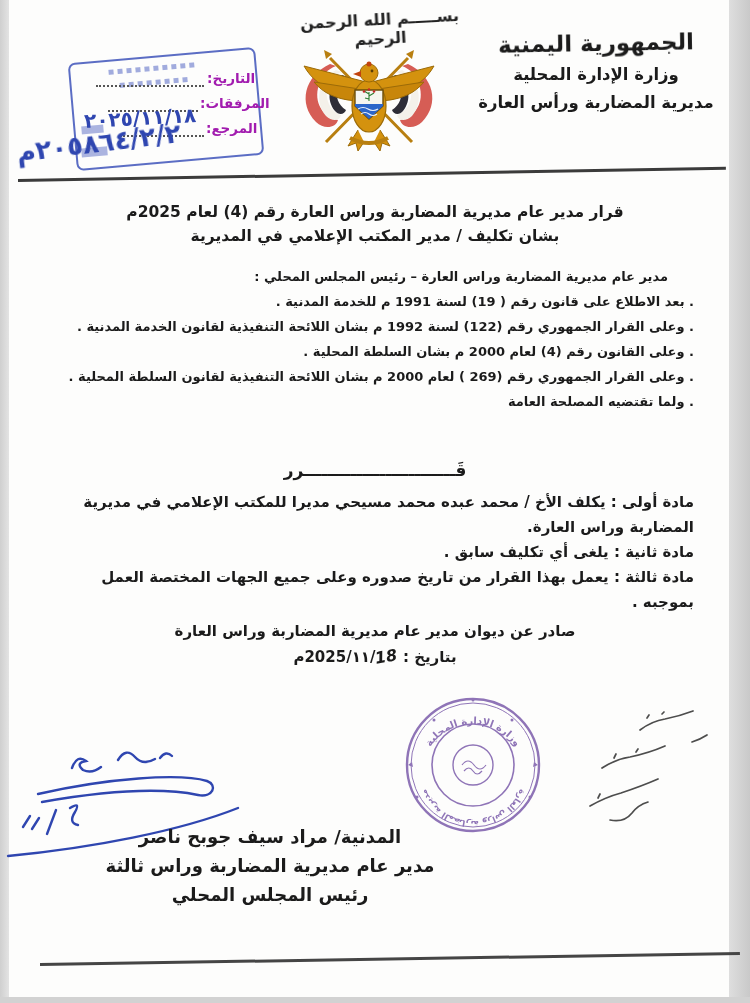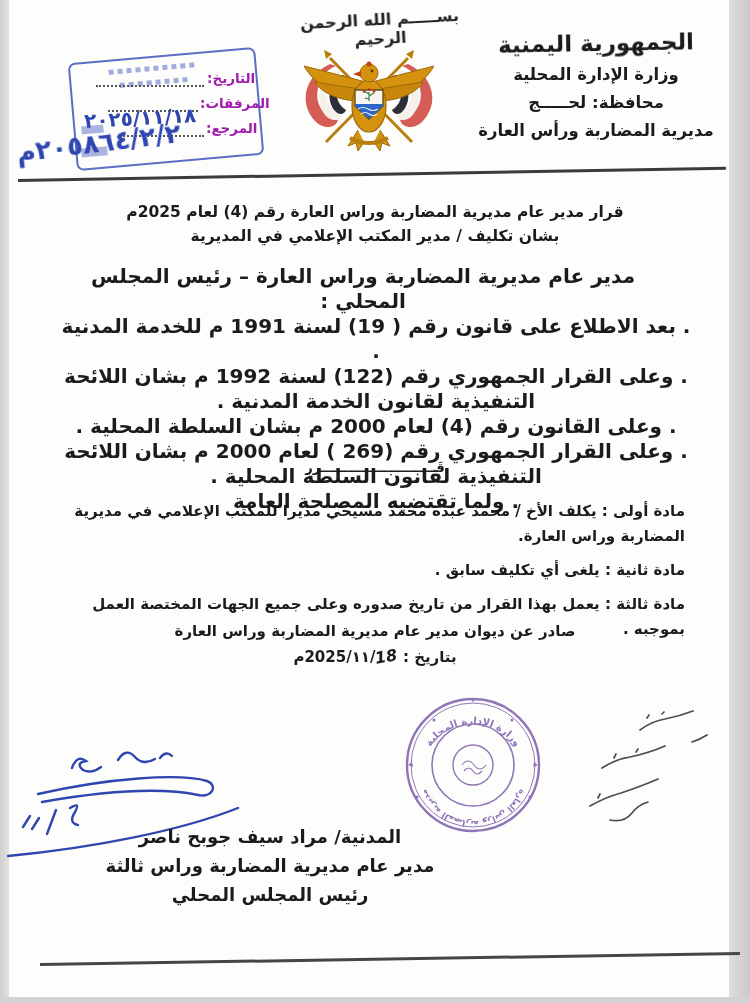--- a/index.html
+++ b/index.html
@@ -33,26 +33,26 @@
   .dotline{position:absolute;border-bottom:2px dotted #555;height:1px;}
   .hw-blue{color:#2f46b0;font-weight:bold;}
   .hw-date{left:84px;top:106px;font-size:20px;transform:rotate(-3deg);letter-spacing:2px;}
   .hw-ref{left:16px;top:128px;font-size:26px;transform:rotate(-7deg);letter-spacing:3px;filter:blur(.2px);}
 
   .rule{position:absolute;background:#3b3b3b;transform-origin:left center;}
   .rule-top{left:18px;top:179px;width:708px;height:3px;transform:rotate(-1deg);}
   .rule-bottom{left:40px;top:963px;width:700px;height:2.5px;transform:rotate(-0.9deg);background:#454545;}
 
   .title{left:40px;top:200px;width:670px;text-align:center;font-size:15.5px;font-weight:bold;line-height:24px;filter:blur(.12px);}
-  .bodytext{left:58px;top:264px;width:636px;font-size:20px;font-weight:bold;line-height:25px;text-align:center;filter:blur(.12px);}
+  .bodytext{left:58px;top:264px;width:636px;font-size:13px;font-weight:bold;line-height:25px;text-align:right;filter:blur(.12px);}
   .bodytext p{margin:0;}
   .indent{padding-right:26px;}
-  .decree-head{left:40px;top:460px;width:670px;text-align:center;font-size:13px;font-weight:bold;filter:blur(.12px);}
+  .decree-head{left:40px;top:460px;width:670px;text-align:center;font-size:17px;font-weight:bold;filter:blur(.12px);}
   .articles{left:58px;top:490px;width:636px;font-size:15px;font-weight:bold;line-height:25px;text-align:right;filter:blur(.12px);}
-  .articles p{margin:9px;}
+  .articles p{margin:0;}
   .issued{left:40px;top:618px;width:670px;text-align:center;font-size:15px;font-weight:bold;line-height:26px;filter:blur(.12px);}
   .hw-day{display:inline-block;transform:rotate(-10deg);font-style:italic;font-size:16px;}
 
   .sig-block{left:95px;top:822px;width:350px;text-align:center;font-size:18px;font-weight:bold;line-height:29px;filter:blur(.12px);}
 
   svg .st{stroke:#7c5dab;fill:none;}
   .stamp-purple{left:392px;top:692px;opacity:.85;filter:blur(.35px);}
   .notes-black{left:552px;top:698px;opacity:.9;}
   .sig-blue-svg{left:0px;top:728px;}
 </style>
@@ -62,21 +62,20 @@
 <div class="page">
   <div class="edge edge-left"></div>
   <div class="edge edge-right"></div>
   <div class="edge edge-bottom"></div>
 
   <div class="abs bismillah">بســـــم الله الرحمن الرحيم</div>
 
   <div class="abs hdr">
     <div class="hdr-country">الجمهورية اليمنية</div>
     <div class="hdr-line">وزارة الإدارة المحلية</div>
-    <div class="hdr-line">محافظة: لحـــــج</div>
     <div class="hdr-line">مديرية المضاربة ورأس العارة</div>
   </div>
 
   <svg class="abs" style="left:292px;top:42px;" width="154" height="116" viewBox="0 0 154 116">
 
     <path d="M38 22 C12 34 6 62 24 80 C32 88 44 86 46 78 C34 76 22 64 26 46 C29 33 36 27 44 24 Z" fill="#d14b42" opacity=".9"></path>
     <path d="M44 28 C26 38 22 60 34 74 C40 80 48 79 49 73 C38 69 32 56 36 44 C39 36 44 32 50 30 Z" fill="#f4f1ea"></path>
     <path d="M50 33 C36 42 34 58 43 69 C47 74 53 72 54 68 C46 63 43 54 46 46 C48 40 52 37 56 35 Z" fill="#2e2e38"></path>
 
     <path d="M116 22 C142 34 148 62 130 80 C122 88 110 86 108 78 C120 76 132 64 128 46 C125 33 118 27 110 24 Z" fill="#d14b42" opacity=".9"></path>

